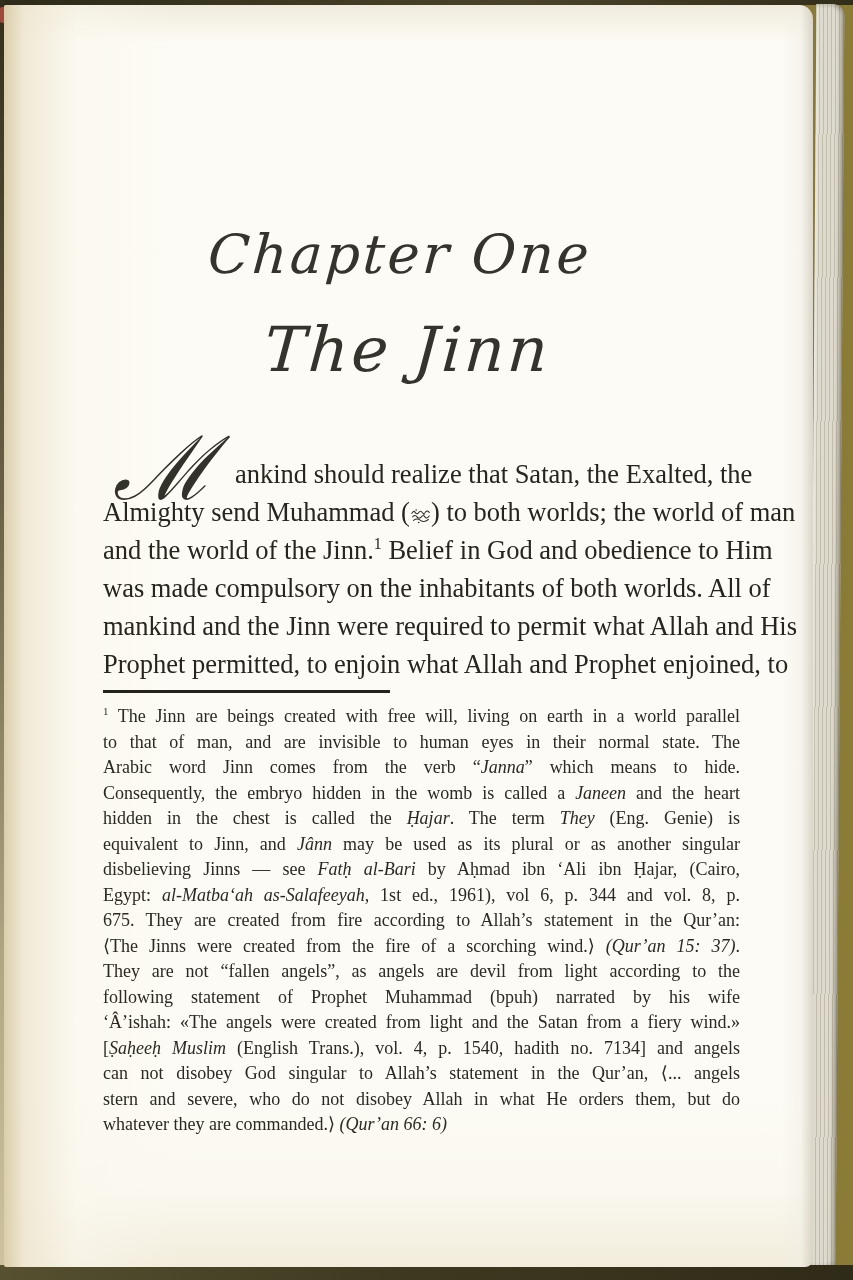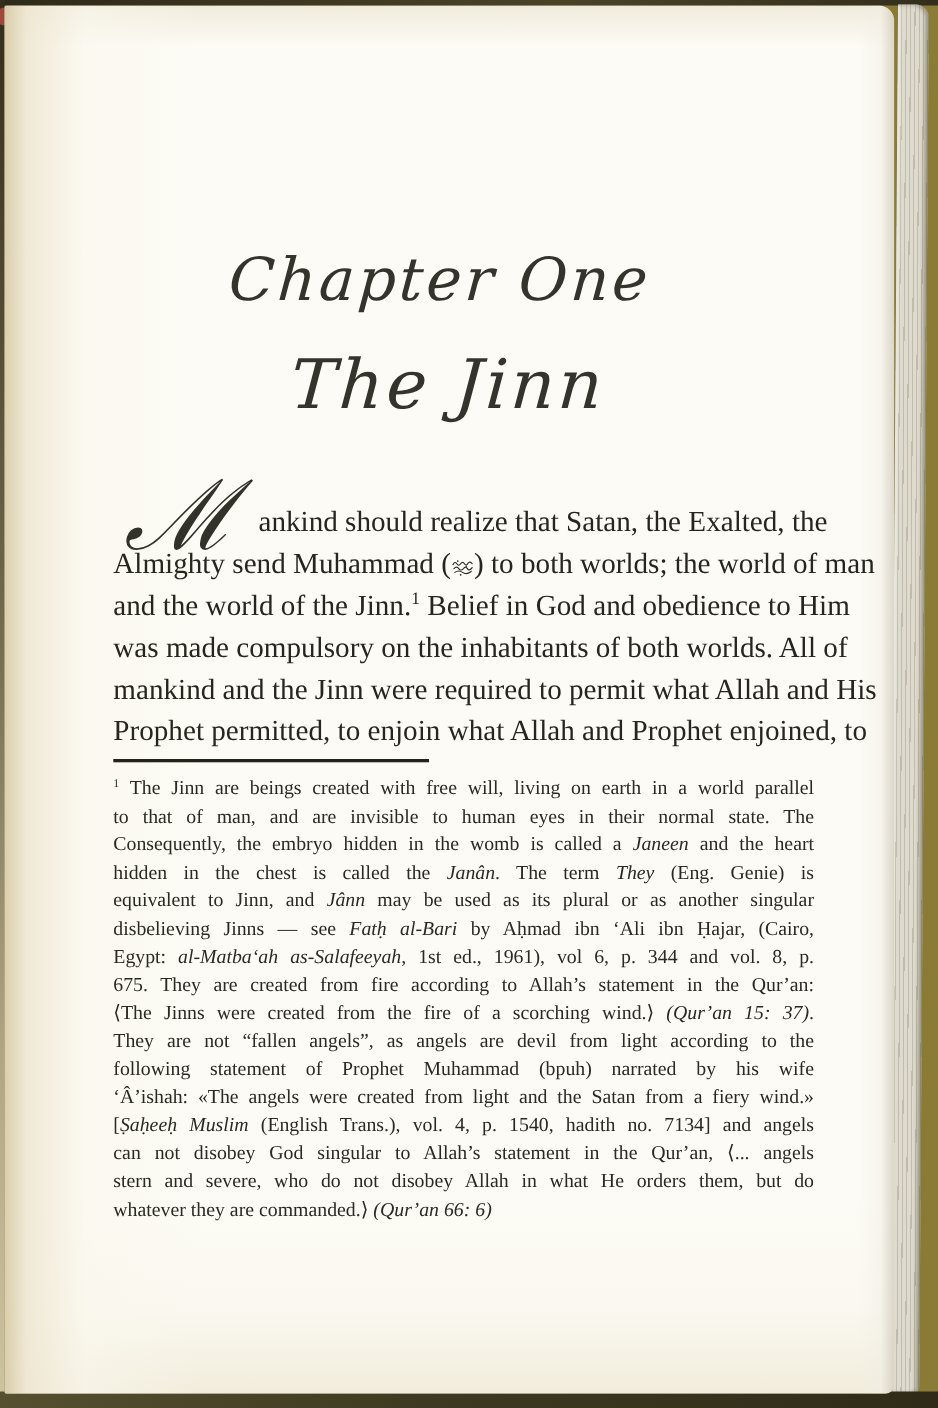--- a/index.html
+++ b/index.html
@@ -112,22 +112,23 @@
             <div class="tline">mankind and the Jinn were required to permit what Allah and His</div>
             <div class="tline">Prophet permitted, to enjoin what Allah and Prophet enjoined, to</div>
           </div>
       </div>
 
       <div class="footnote">
         <div class="fn-rule"></div>
         <div class="fn-lines">
             <div class="tline"><sup>1</sup> The Jinn are beings created with free will, living on earth in a world parallel</div>
             <div class="tline">to that of man, and are invisible to human eyes in their normal state. The</div>
+            <div class="tline">Arabic word Jinn comes from the verb “<i>Janna</i>” which means to hide.</div>
             <div class="tline">Consequently, the embryo hidden in the womb is called a <i>Janeen</i> and the heart</div>
-            <div class="tline">hidden in the chest is called the <i>Janân</i>. The term <i>They</i> (Eng. Genie) is</div>
+            <div class="tline">hidden in the chest is called the <i>Ḥajar</i>. The term <i>They</i> (Eng. Genie) is</div>
             <div class="tline">equivalent to Jinn, and <i>Jânn</i> may be used as its plural or as another singular</div>
             <div class="tline">disbelieving Jinns — see <i>Fatḥ al-Bari</i> by Aḥmad ibn ‘Ali ibn Ḥajar, (Cairo,</div>
             <div class="tline">Egypt: <i>al-Matba‘ah as-Salafeeyah</i>, 1st ed., 1961), vol 6, p. 344 and vol. 8, p.</div>
             <div class="tline">675. They are created from fire according to Allah’s statement in the Qur’an:</div>
             <div class="tline">⟨The Jinns were created from the fire of a scorching wind.⟩ <i>(Qur’an 15: 37)</i>.</div>
             <div class="tline">They are not “fallen angels”, as angels are devil from light according to the</div>
             <div class="tline">following statement of Prophet Muhammad (bpuh) narrated by his wife</div>
             <div class="tline">‘Â’ishah: «The angels were created from light and the Satan from a fiery wind.»</div>
             <div class="tline">[<i>Ṣaḥeeḥ Muslim</i> (English Trans.), vol. 4, p. 1540, hadith no. 7134] and angels</div>
             <div class="tline">can not disobey God singular to Allah’s statement in the Qur’an, ⟨... angels</div>

